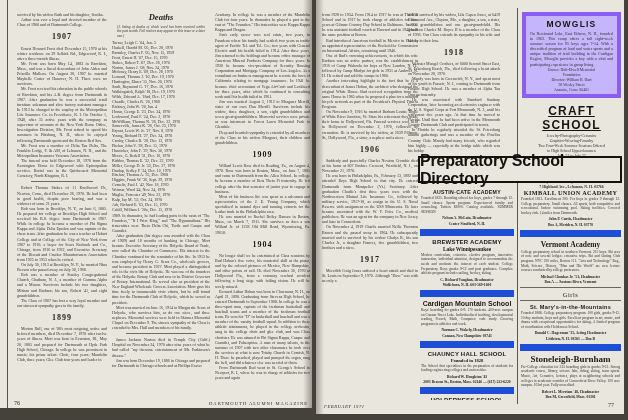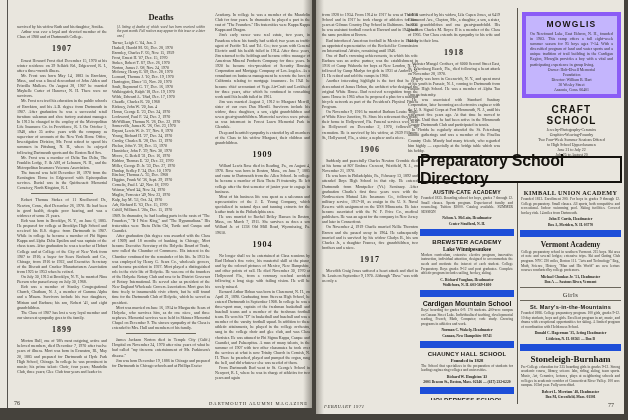--- a/index.html
+++ b/index.html
@@ -12,21 +12,21 @@
      background:linear-gradient(to right, rgba(0,0,0,0), rgba(45,40,32,.40)); }
   .gutter-shadow-l { position:absolute; left:0; top:0; width:8px; height:100%;
      background:linear-gradient(to left, rgba(0,0,0,0), rgba(45,40,32,.35)); }
   .binding-line { position:absolute; left:7px; top:0; width:1px; height:100%; background:#24221e; opacity:.75; }
 
   .col { position:absolute; overflow:hidden; color:#34322c; font-size:4px; line-height:1.28; text-align:justify; }
   .para { text-indent:4px; }
   .para.lead { text-indent:0; }
   .year-head { font-size:8px; font-weight:bold; text-align:center; letter-spacing:1px;
      color:#201e19; margin:5px 0 3px; text-indent:0; }
-  .deaths-head { font-size:8.5px; font-weight:bold; text-align:center; color:#201e19; margin:0 0 2px; }
+  .deaths-head { font-size:8.5px; font-weight:bold; text-align:center; color:#201e19; margin:0 0 2px;font-style:italic; }
   .deaths-note { font-style:italic; font-size:3.5px; line-height:1.25; margin:0 5px 3px; text-align:justify; }
   .death-line { font-size:4px; line-height:1.23; text-align:left; padding-left:7px; text-indent:-7px; }
   .col-rule { border-top:1px solid #716d62; margin:3px 14px 3px; height:0; }
 
   .v-rule { position:absolute; width:1px; background:#5b574d; }
 
   
   .ad-box { position:absolute; border:4px solid #8b5cf6; padding:3px 4px 3px; background:#c4b5fd; }
   .ad-plain { position:absolute; padding:1px 4px; }
   .ad-title { font-family:"Liberation Sans","DejaVu Sans",sans-serif; font-weight:bold; font-size:8.5px;
@@ -61,21 +61,21 @@
   .pg-num { font-size:6px; }
   .mag-title { font-size:4.6px; letter-spacing:1px; }
   .issue-date { font-size:4.6px; font-style:italic; letter-spacing:.6px; }
 </style>
 </head>
 <body>
 
 <div class="page" id="left-page">
   <div class="binding-line"></div>
 
-  <div class="col" style="left:17px; top:24px; width:90px; height:384px;">
+  <div class="col" style="left:17px; top:12px; width:90px; height:384px;">
       <p class="para lead">survived by his widow Ruth and his daughter, Sonika.</p>
       <p class="para">Arthur was ever a loyal and devoted member of the Class of 1900 and of Dartmouth College.</p>
       <div class="year-head">1907</div>
       <p class="para">Ernest Howard Frost died December 15, 1970 at his winter residence on 39 Selkirk Rd., Edgewood, R. I., after a three-month illness.</p>
       <p class="para">Mr. Frost was born May 14, 1883 in Brockton, Mass., and was a lineal descendant of John Alden and Priscilla Mullens. On August 28, 1907 he married Maybelle Carter of Hanover, N. H. There were no survivors.</p>
       <p class="para">Mr. Frost received his education in the public schools of Brockton, and his A.B. degree from Dartmouth in 1907. After graduation he was a successful retail furniture salesman and shoe factory assistant manager. In 1913 he changed to the employ of the Metropolitan Life Insurance Co. in Providence, R. I. On October 1, 1948, after 35 active years with the company as supervisor of accounts of the New York Home Office, Investigation Division, Mr. Frost retired to spend his summers in Pittsburg, N. H., where he enjoyed following Dartmouth sports and the Boston Red Sox.</p>
       <p class="para">Mr. Frost was a member of Delta Tau Delta, The Franklin Lodge, F. &amp; AM, of Lebanon, N. H., and the Metropolitan Insurance Veterans Association.</p>
       <p class="para">The funeral was held December 18, 1970 from the Remington Home in Edgewood with Episcopalian services. Burial was in the Quidnessett Memorial Cemetery, North Kingston, R. I.</p>
       <div class="col-rule"></div>
       <p class="para">Robert Thomas Stokes of 11 Knollwood Dr., Newton, Conn., died December 26, 1970. He had been in good health, despite poor hearing, and was a widower of some 21 years.</p>
@@ -188,21 +188,21 @@
     <div class="ad-lines">
         <div class="ad-line">Owner: Holt-Elwell Memorial</div>
         <div class="ad-line">Foundation</div>
         <div class="ad-line">Director: William B. Hart</div>
         <div class="ad-line">30 Wesley Street</div>
         <div class="ad-line">Ansonia, Conn. 06401</div>
       </div>
   </div>
 
   <div class="ad-plain" style="left:206px; top:103px; width:99px; height:58px;">
-    <div class="ad-title" style="font-size:10px;">CRAFT SCHOOL</div>
+    <div class="ad-title" style="font-size:12px;text-decoration:underline;">CRAFT SCHOOL</div>
     <div class="ad-lines">
         <div class="ad-line">Jewelry-Photography-Ceramics</div>
         <div class="ad-line">Graphics-Weaving-Foundry</div>
         <div class="ad-line">Two Four-Week Summer Sessions Offered</div>
         <div class="ad-line">to High School Upperclassmen</div>
         <div class="ad-line">June 21 to July 22</div>
         <div class="ad-line">July 25 to August 20</div>
         <div class="ad-line">Held at The Hinckley School, Hinckley, Maine</div>
         <div class="ad-line">For further information write to:</div>
         <div class="ad-line bold">ERLING N. HEISTAD, Director</div>

